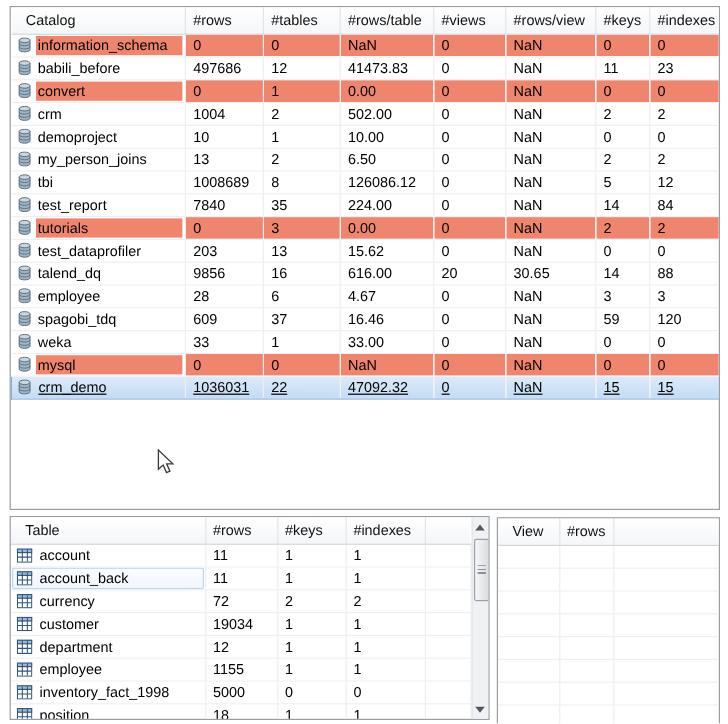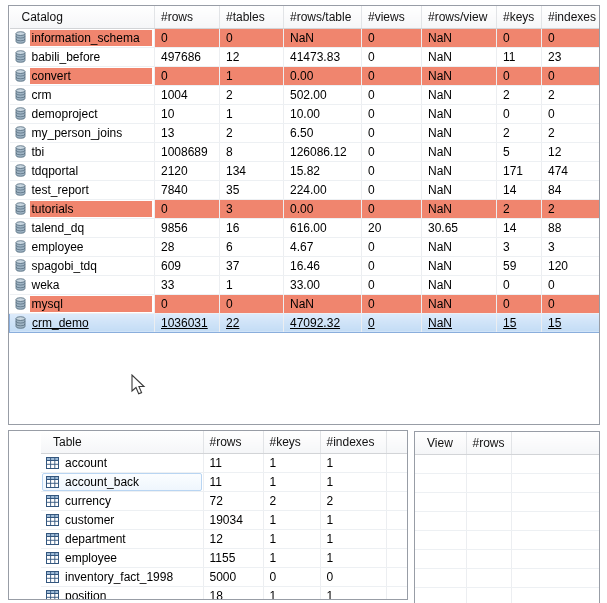--- a/index.html
+++ b/index.html
@@ -2,21 +2,21 @@
 <html><head>
 <meta charset="utf-8">
 <style>
   * { margin:0; padding:0; box-sizing:border-box; }
   html,body { background:#fff; }
   .page { position:relative; width:607px; height:603px; background:#fff;
           font-family:"Liberation Sans", sans-serif; font-size:12px; color:#000; overflow:hidden; }
 
   .panel { position:absolute; border:1px solid #989DA6; background:#fff; overflow:hidden; }
   .main-panel   { left:8px;   top:5px;   width:592px; height:420px; }
-  .left-panel   { left:8px;   top:430px; width:400px; height:170px; display:flex;padding-left:32px; }
+  .left-panel   { left:8px;   top:430px; width:400px; height:170px; display:flex; }
   .right-panel  { left:414px; top:431px; width:186px; height:218px; }
 
   table { border-collapse:collapse; table-layout:fixed; }
   .main-panel table { width:590px; }
   .left-panel table { width:383px; }
   .right-panel table { width:184px; }
 
   th { height:22px; font-weight:normal; text-align:left; padding:0 0 0 6px; color:#111;
        background:linear-gradient(#ffffff,#f5f6f8); border-bottom:1px solid #D2D4D7;
        border-right:1px solid #E2E4E7; white-space:nowrap; overflow:hidden; }
@@ -241,41 +241,20 @@
           <tr class="row-normal">
       <td class="name-cell">
         <span class="name-inner">
           <span class="icon">
             <svg width="11" height="13" viewBox="0 0 11 13">
               <path d="M1 2.6 v7.8 a4.5 1.9 0 0 0 9 0 V2.6" fill="#9FB4C4" stroke="#51687A" stroke-width="0.8"></path>
               <path d="M1 5.2 a4.5 1.9 0 0 0 9 0 M1 7.9 a4.5 1.9 0 0 0 9 0" fill="none" stroke="#51687A" stroke-width="0.7"></path>
               <ellipse cx="5.5" cy="2.6" rx="4.5" ry="1.9" fill="#C8D6E0" stroke="#51687A" stroke-width="0.8"></ellipse>
             </svg>
           </span>
-          <span class="cell-text">tdqportal</span>
-        </span>
-      </td>
-      <td>2120</td>
-      <td>134</td>
-      <td>15.82</td>
-      <td>0</td>
-      <td>NaN</td>
-      <td>171</td>
-      <td>474</td>
-    </tr>
-          <tr class="row-normal">
-      <td class="name-cell">
-        <span class="name-inner">
-          <span class="icon">
-            <svg width="11" height="13" viewBox="0 0 11 13">
-              <path d="M1 2.6 v7.8 a4.5 1.9 0 0 0 9 0 V2.6" fill="#9FB4C4" stroke="#51687A" stroke-width="0.8"></path>
-              <path d="M1 5.2 a4.5 1.9 0 0 0 9 0 M1 7.9 a4.5 1.9 0 0 0 9 0" fill="none" stroke="#51687A" stroke-width="0.7"></path>
-              <ellipse cx="5.5" cy="2.6" rx="4.5" ry="1.9" fill="#C8D6E0" stroke="#51687A" stroke-width="0.8"></ellipse>
-            </svg>
-          </span>
           <span class="cell-text">test_report</span>
         </span>
       </td>
       <td>7840</td>
       <td>35</td>
       <td>224.00</td>
       <td>0</td>
       <td>NaN</td>
       <td>14</td>
       <td>84</td>
@@ -293,20 +272,41 @@
           <span class="cell-text">tutorials</span>
         </span>
       </td>
       <td>0</td>
       <td>3</td>
       <td>0.00</td>
       <td>0</td>
       <td>NaN</td>
       <td>2</td>
       <td>2</td>
+    </tr>
+          <tr class="row-normal">
+      <td class="name-cell">
+        <span class="name-inner">
+          <span class="icon">
+            <svg width="11" height="13" viewBox="0 0 11 13">
+              <path d="M1 2.6 v7.8 a4.5 1.9 0 0 0 9 0 V2.6" fill="#9FB4C4" stroke="#51687A" stroke-width="0.8"></path>
+              <path d="M1 5.2 a4.5 1.9 0 0 0 9 0 M1 7.9 a4.5 1.9 0 0 0 9 0" fill="none" stroke="#51687A" stroke-width="0.7"></path>
+              <ellipse cx="5.5" cy="2.6" rx="4.5" ry="1.9" fill="#C8D6E0" stroke="#51687A" stroke-width="0.8"></ellipse>
+            </svg>
+          </span>
+          <span class="cell-text">test_dataprofiler</span>
+        </span>
+      </td>
+      <td>203</td>
+      <td>13</td>
+      <td>15.62</td>
+      <td>0</td>
+      <td>NaN</td>
+      <td>0</td>
+      <td>0</td>
     </tr>
           <tr class="row-normal">
       <td class="name-cell">
         <span class="name-inner">
           <span class="icon">
             <svg width="11" height="13" viewBox="0 0 11 13">
               <path d="M1 2.6 v7.8 a4.5 1.9 0 0 0 9 0 V2.6" fill="#9FB4C4" stroke="#51687A" stroke-width="0.8"></path>
               <path d="M1 5.2 a4.5 1.9 0 0 0 9 0 M1 7.9 a4.5 1.9 0 0 0 9 0" fill="none" stroke="#51687A" stroke-width="0.7"></path>
               <ellipse cx="5.5" cy="2.6" rx="4.5" ry="1.9" fill="#C8D6E0" stroke="#51687A" stroke-width="0.8"></ellipse>
             </svg>

